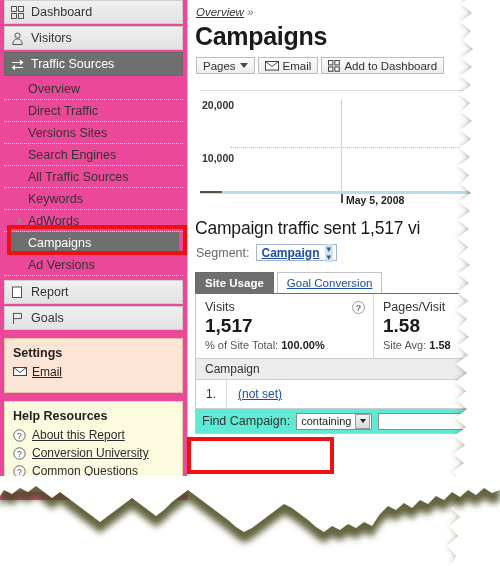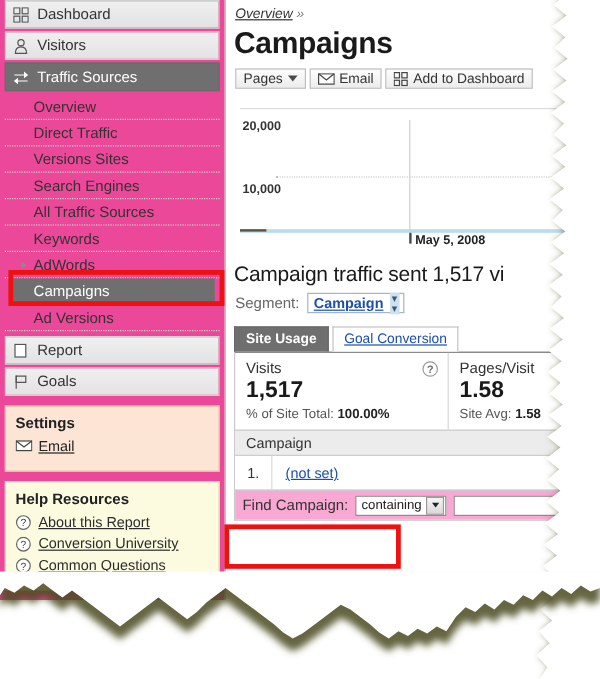--- a/index.html
+++ b/index.html
@@ -120,21 +120,21 @@
     display:flex; align-items:center; justify-content:center; cursor:pointer;
   }
   .colhead { background:#ececec; border-top:1px solid #cdcdcd;
              border-bottom:1px solid #cdcdcd; padding:3px 9px; font-size:12px; color:#333; }
   .datarow { display:flex; height:28px; align-items:center; background:#fff; }
   .datarow .num { width:31px; text-align:center; font-size:12px; color:#333;
                   border-right:1px solid #dcdcdc; height:100%;
                   display:flex; align-items:center; justify-content:center; }
   .datarow .cell { padding-left:11px; }
   .datarow .cell a { color:#1b4fa8; text-decoration:underline; font-size:12px; cursor:pointer; }
-  .findrow { background:#f9a8d4; border-top:1px solid #cdcdcd;
+  .findrow { background:#5eead4; border-top:1px solid #cdcdcd;
              display:flex; align-items:center; gap:6px; padding:4px 6px; height:25px; }
   .findrow .fl { font-size:12.5px; color:#333; white-space:nowrap; }
   .selbox { display:inline-flex; align-items:center; background:#fff;
             border:1px solid #8c8c8c; height:17px; font-size:11px; }
   .selbox .sv { padding:0 4px; color:#222; }
   .selbox .sb { width:15px; height:15px; margin:0 1px 0 0;
                 background:linear-gradient(#f5f5f5,#d8d8d8); border:1px solid #9a9a9a;
                 display:flex; align-items:center; justify-content:center; }
   .selbox .sb i { width:0;height:0;border-left:3.5px solid transparent;
                   border-right:3.5px solid transparent;border-top:4px solid #222; }

